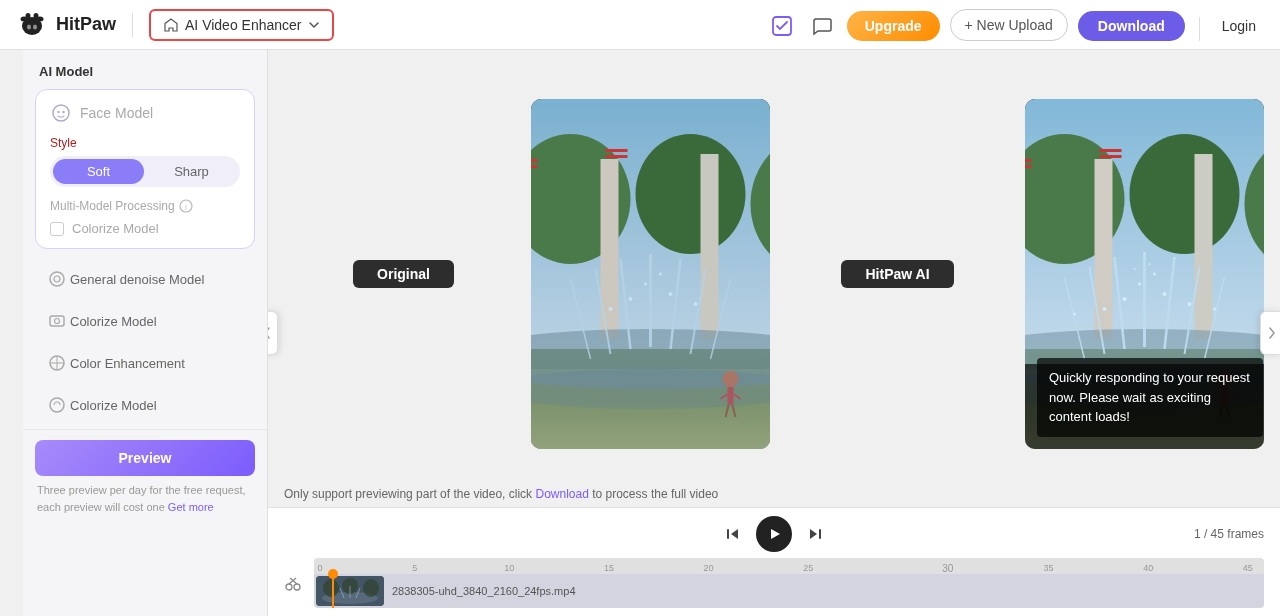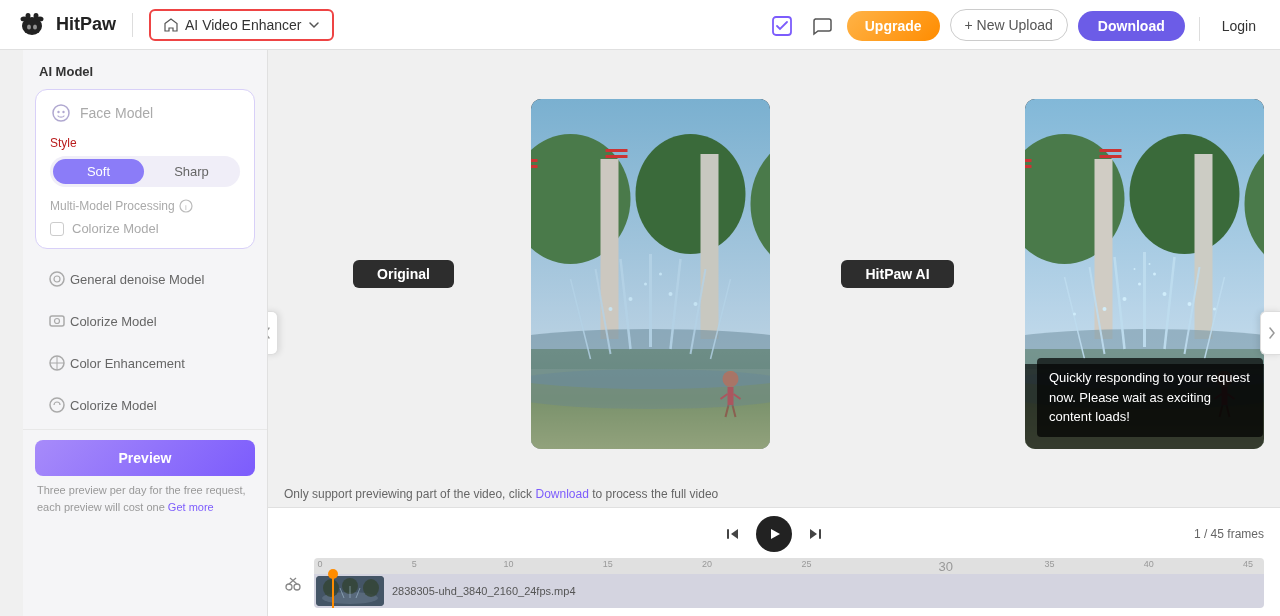--- a/index.html
+++ b/index.html
@@ -771,21 +771,21 @@
           <div style="flex:1;position:relative;">
 
             <div style="display:flex;height:16px;background:#e0e0e0;border-radius:4px 4px 0 0;align-items:flex-end;padding:0 2px;">
               <div style="display:flex;width:100%;justify-content:space-between;padding:0 4px;">
                 <span style="font-size:9px;color:#999;transform:translateX(-50%);">0</span>
                 <span style="font-size:9px;color:#999;transform:translateX(-50%);">5</span>
                 <span style="font-size:9px;color:#999;transform:translateX(-50%);">10</span>
                 <span style="font-size:9px;color:#999;transform:translateX(-50%);">15</span>
                 <span style="font-size:9px;color:#999;transform:translateX(-50%);">20</span>
                 <span style="font-size:9px;color:#999;transform:translateX(-50%);">25</span>
-                <span style="font-size:13px;color:#999;transform:translateX(-50%);margin-left:40px;">30</span>
+                <span style="font-size:10px;color:#999;transform:translateX(-50%);margin-left:40px;">30</span>
                 <span style="font-size:9px;color:#999;transform:translateX(-50%);">35</span>
                 <span style="font-size:9px;color:#999;transform:translateX(-50%);">40</span>
                 <span style="font-size:9px;color:#999;transform:translateX(-50%);">45</span>
               </div>
             </div>
 
             <div style="height:34px;background:#d4d4e0;border-radius:0 0 4px 4px;position:relative;display:flex;align-items:center;">
 
               <div style="width:68px;height:30px;background:#556677;border-radius:4px;margin:2px;overflow:hidden;flex-shrink:0;">
                 <svg width="68" height="30" viewBox="0 0 68 30">

